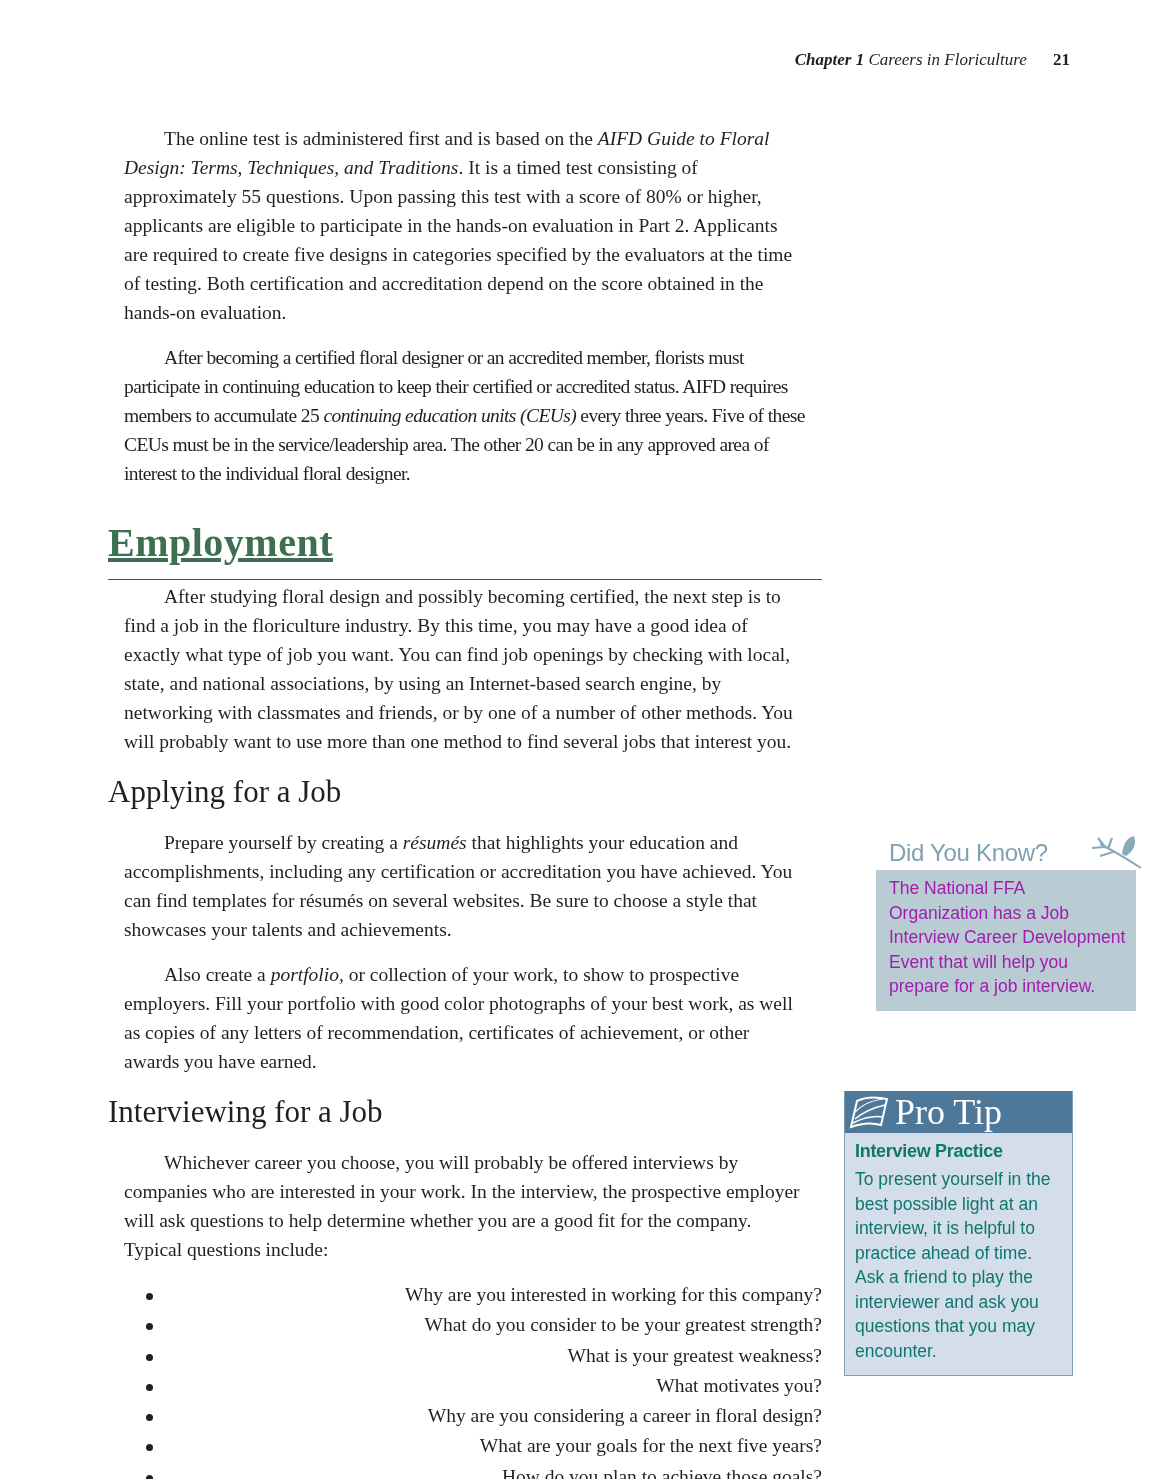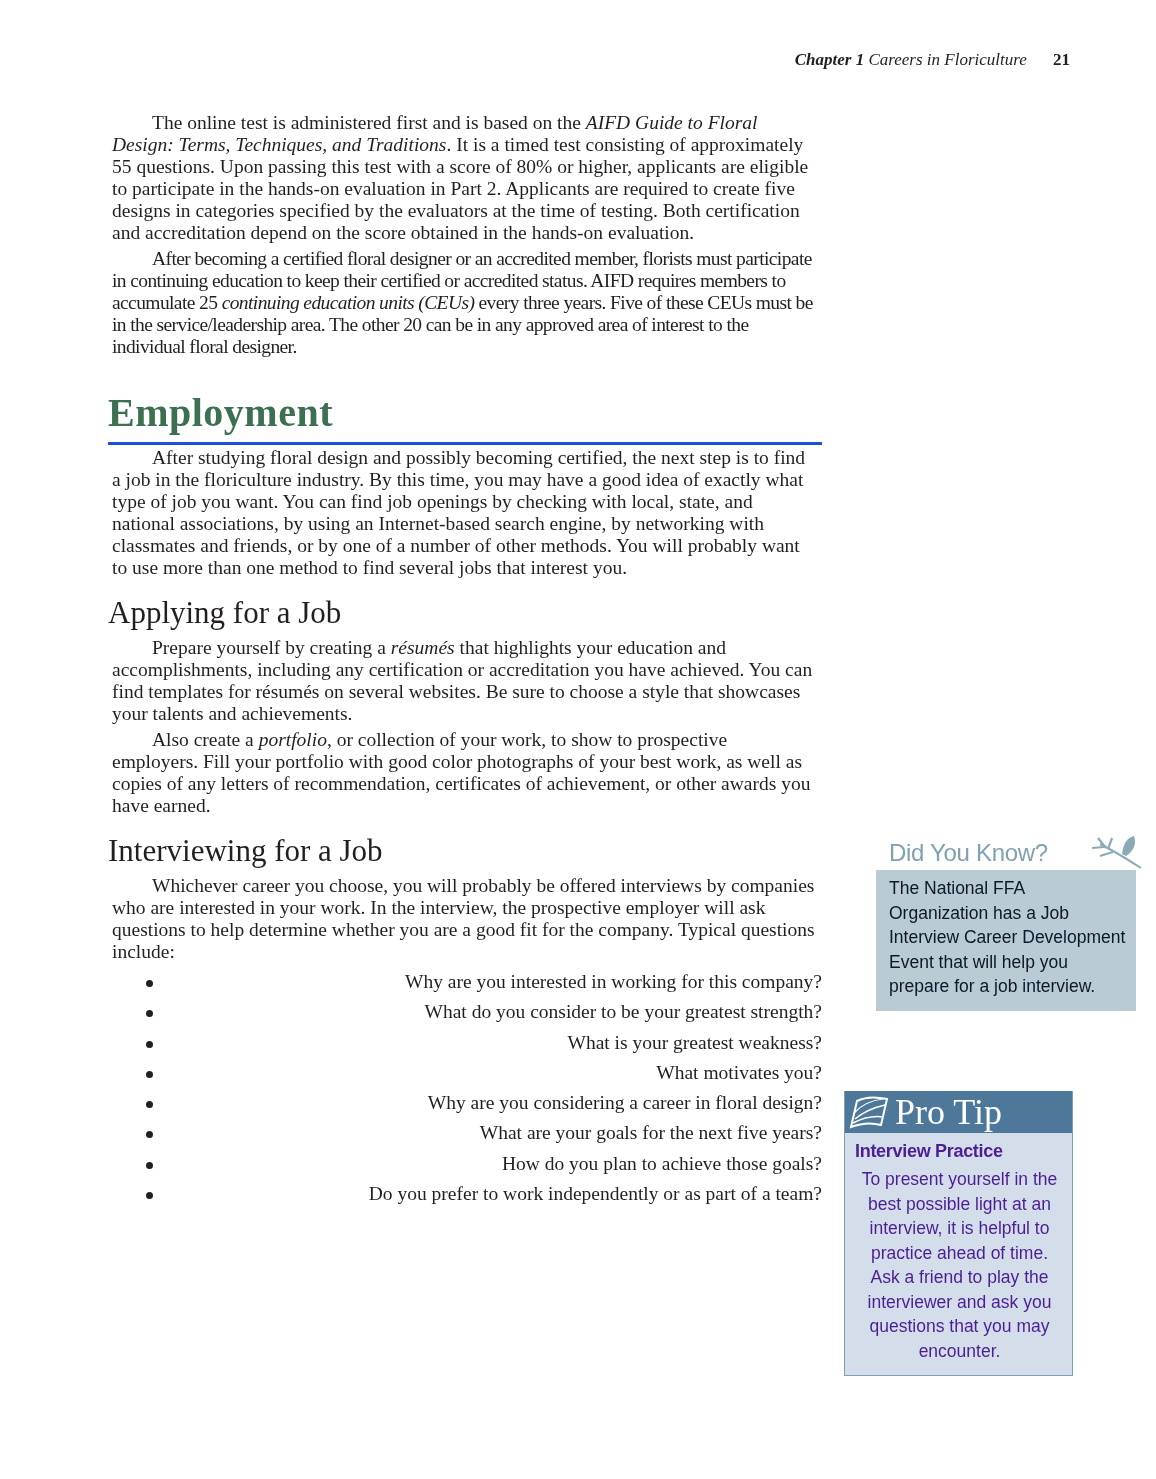--- a/index.html
+++ b/index.html
@@ -2,41 +2,41 @@
 <html><head>
 <meta charset="utf-8">
 <style>
   html, body { margin:0; padding:0; background:#ffffff; }
   body { width:1156px; height:1479px; position:relative; overflow:hidden;
          font-family:"Liberation Serif","DejaVu Serif",serif; color:#231f20; }
   .header { position:absolute; top:50px; right:86px; font-size:17px; font-style:italic; }
   .header .ch { font-weight:bold; }
   .header .pg { font-weight:bold; font-style:normal; margin-left:22px; }
   .main { position:absolute; left:108px; top:108px; width:714px; }
-  p { margin:4px; font-size:19.5px; line-height:22px; text-indent:40px; }
+  p { margin:16px; font-size:19.5px; line-height:29px; text-indent:40px; }
   p.cond { letter-spacing:-0.6px; }
   h1 { margin:30px 0 0 0; font-size:40px; font-weight:bold; color:#3d6f51; line-height:50px; letter-spacing:0.5px;
-       border-bottom:3px solid #1d4ed8; padding-bottom:4px; }
+       border-bottom:1px solid #1d4ed8; padding-bottom:11px;text-decoration:underline; }
   h2 { margin:14px 0 4px 0; font-size:31px; font-weight:normal; line-height:40px; }
   ul { margin:0; padding:0 0 0 38px; list-style:none; }
   ul li { font-size:19.5px; line-height:30.3px; position:relative; padding-left:22px;text-align:right; }
   ul li::before { content:""; position:absolute; left:0; top:13px; width:7px; height:7px; border-radius:50%; background:#231f20; }
   .em { font-style:italic; font-weight:normal; }
   .it { font-style:italic; }
   .dyk { position:absolute; left:876px; top:838px; width:260px; }
   .dyk-title { font-family:"Liberation Sans","DejaVu Sans",sans-serif; color:#7fa1b1; font-size:24px; line-height:30px; height:32px; position:relative; padding-left:13px; letter-spacing:-0.3px; }
   .dyk-icon { position:absolute; right:-8px; top:-4px; }
-  .dyk-box { background:#b9cbd3; padding:6px 8px 12px 13px; font-family:"Liberation Sans","DejaVu Sans",sans-serif; font-size:17.5px; line-height:24.6px; color:#0f172a; }
+  .dyk-box { background:#b9cbd3; padding:6px 8px 12px 13px; font-family:"Liberation Sans","DejaVu Sans",sans-serif; font-size:17.5px; line-height:24.6px; color:#a21caf; }
   .pro { position:absolute; left:844px; top:1091px; width:227px; border:1px solid #7f9fb5; border-top:none; background:#d3deea; }
   .pro-head { background:#4e789a; height:42px; position:relative; }
   .pro-icon { position:absolute; left:2px; top:2px; }
   .pro-title { position:absolute; left:50px; top:0px; color:#ffffff; font-size:36px; line-height:42px; font-family:"Liberation Serif","DejaVu Serif",serif; }
-  .pro-body { padding:6px 8px 12px 10px; font-family:"Liberation Sans","DejaVu Sans",sans-serif; color:#4c1d95; }
+  .pro-body { padding:6px 8px 12px 10px; font-family:"Liberation Sans","DejaVu Sans",sans-serif; color:#0f766e; }
   .pro-sub { font-weight:bold; font-size:18px; line-height:24px; margin-bottom:4px; letter-spacing:-0.3px; }
-  .pro-text { font-size:17.5px; line-height:24.5px;text-align:center; }
+  .pro-text { font-size:17.5px; line-height:24.5px; }
 </style>
 </head>
 <body>
 
 <div class="header">
   <span class="ch">Chapter 1</span>
   <span>Careers in Floriculture</span>
   <span class="pg">21</span>
 </div>
 

